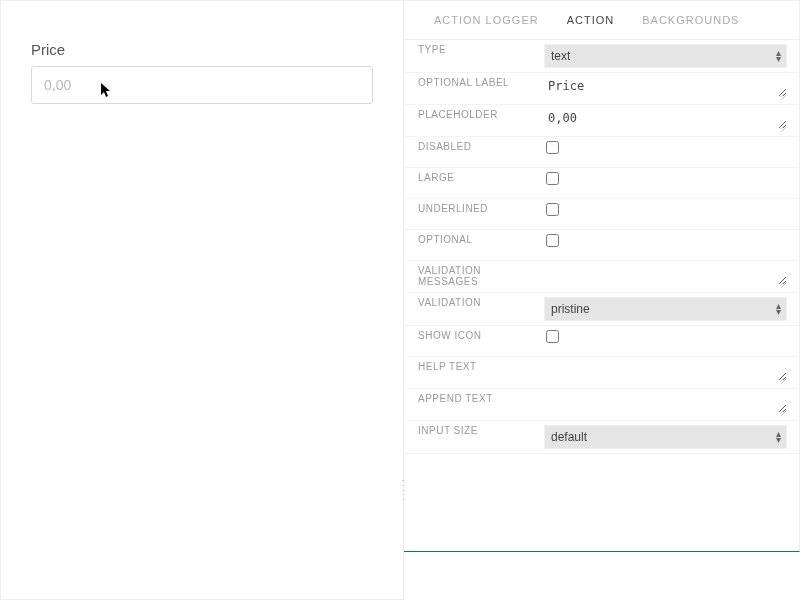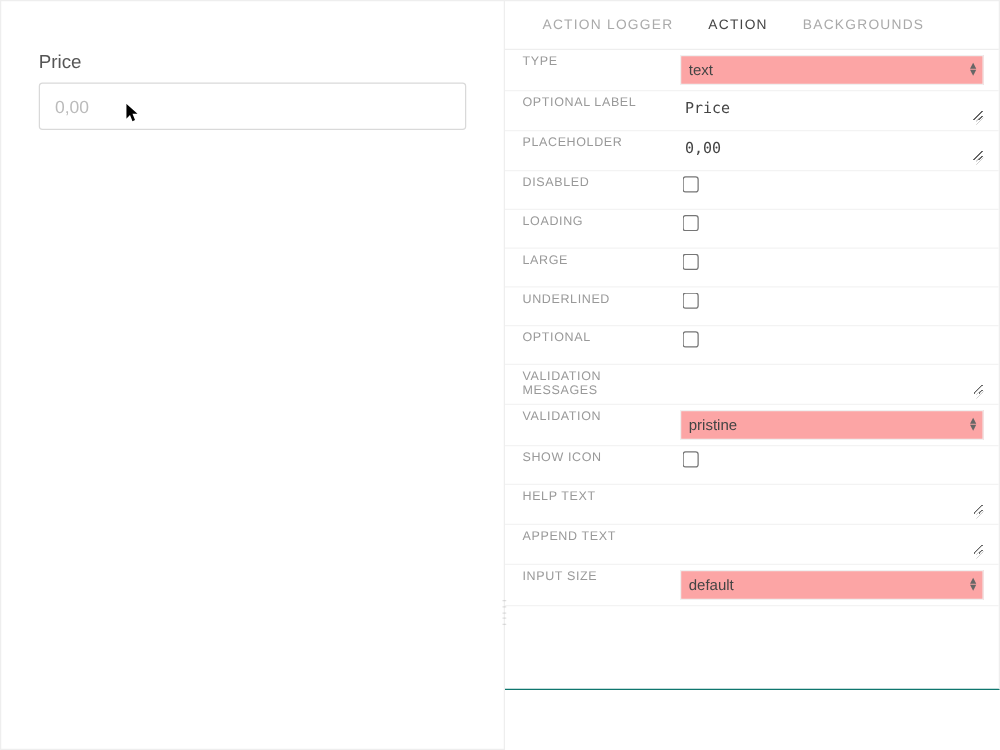--- a/index.html
+++ b/index.html
@@ -91,21 +91,21 @@
     }
     .knob-control {
       flex: 1;
       padding-right: 12px;
       position: relative;
     }
     .knob-select {
       width: 100%;
       height: 24px;
       border: 1px solid #f0f0f0;
-      background: #fca5a5;
+      background: #e5e5e5;
       font-size: 12px;
       padding: 0 6px;
       color: #444;
       appearance: none;
     }
     .select-caret {
       position: absolute;
       right: 18px;
       top: 50%;
       transform: translateY(-50%);
@@ -209,24 +209,20 @@
         <textarea class="knob-textarea" style="">0,00</textarea>
         <div class="resize-grip"></div>
       </div>
     </div>
 
     <div class="knob-row">
       <div class="knob-label">DISABLED</div>
       <div class="knob-control"><input type="checkbox" class="knob-check" style=""></div>
     </div>
 
-    <div class="knob-row">
-      <div class="knob-label">LOADING</div>
-      <div class="knob-control"><input type="checkbox" class="knob-check" style=""></div>
-    </div>
 
     <div class="knob-row">
       <div class="knob-label">LARGE</div>
       <div class="knob-control"><input type="checkbox" class="knob-check" style=""></div>
     </div>
 
     <div class="knob-row">
       <div class="knob-label">UNDERLINED</div>
       <div class="knob-control"><input type="checkbox" class="knob-check" style=""></div>
     </div>

